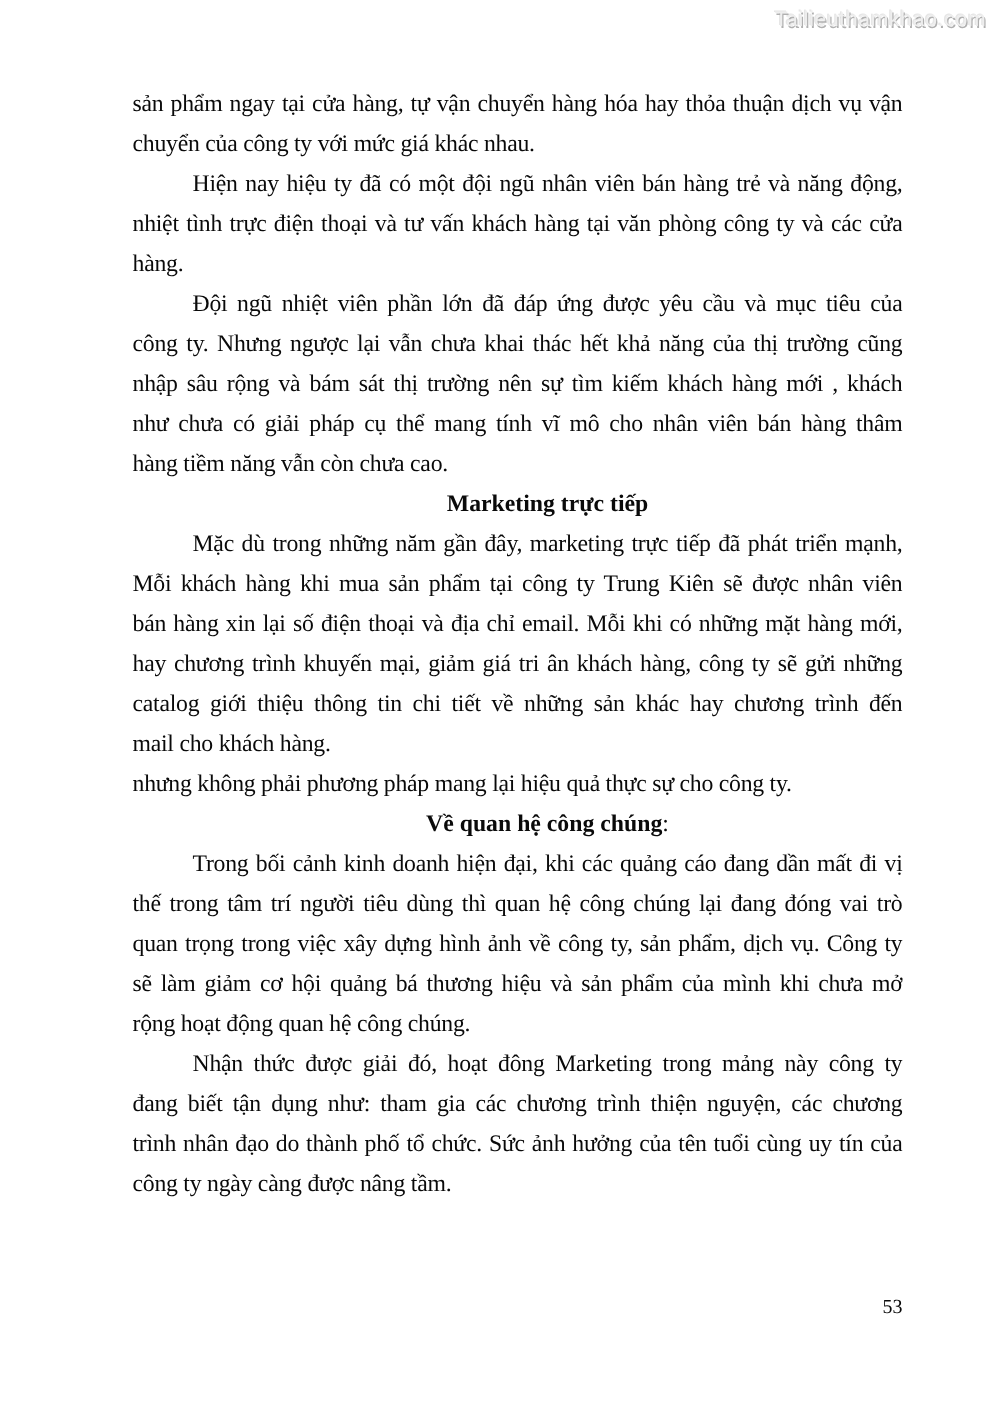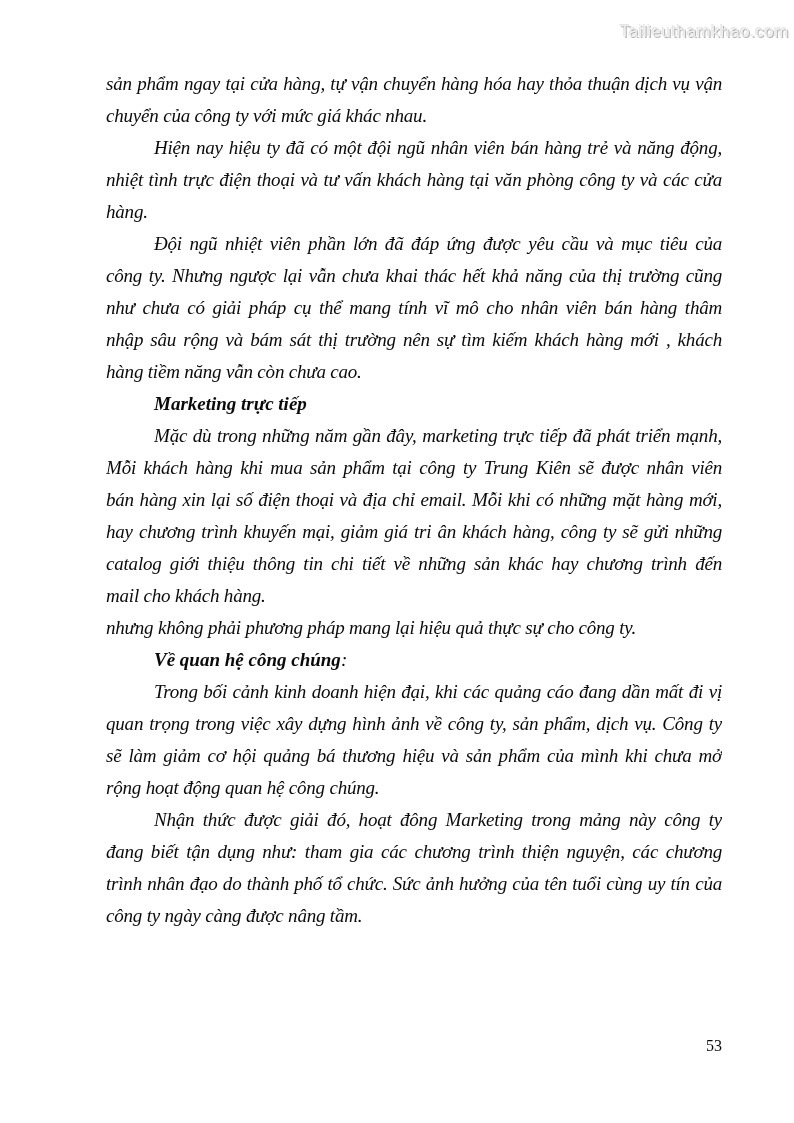--- a/index.html
+++ b/index.html
@@ -7,56 +7,55 @@
     position: relative;
     width: 794px;
     height: 1123px;
     background: #ffffff;
     font-family: "Liberation Serif", serif;
     color: #0a0a0a;
     overflow: hidden;
   }
   .watermark {
     position: absolute;
-    top: 22px;
+    top: 6px;
     right: 5px;
     font-family: "Liberation Sans", sans-serif;
     font-size: 17px;
     letter-spacing: 0.5px;
     color: #eeeeee;
     text-shadow: 1px 1px 0 #b0b0b0, -1px -1px 0 #e6e6e6;
     user-select: none;
   }
   .text-block {
     position: absolute;
     left: 106px;
     top: 68px;
     width: 616px;
-    font-style: italic;
   }
   .paragraph { margin: 0; padding: 0; }
   .line {
     font-size: 19px;
     line-height: 32px;
     height: 32px;
     letter-spacing: -0.2px;
     text-align: justify;
     text-align-last: justify;
     overflow: hidden;
     white-space: normal;
   }
   .line.last { text-align: left; text-align-last: left; }
   .line.first { text-indent: 48px; }
   .heading {
     font-size: 19px;
     line-height: 32px;
     height: 32px;
     font-weight: bold;
     text-indent: 48px;
-    text-align: left;
+    text-align: center;
   }
   .heading .suffix { font-weight: normal; }
   .page-number {
     position: absolute;
     top: 1034px;
     left: 106px;
     width: 616px;
     text-align: right;
     font-size: 16px;
     line-height: 24px;
@@ -74,39 +73,40 @@
         <div class="line last">chuyển của công ty với mức giá khác nhau.</div>
       </div>
       <div class="paragraph">
         <div class="line first">Hiện nay hiệu ty đã có một đội ngũ nhân viên bán hàng trẻ và năng động,</div>
         <div class="line">nhiệt tình trực điện thoại và tư vấn khách hàng tại văn phòng công ty và các cửa</div>
         <div class="line last">hàng.</div>
       </div>
       <div class="paragraph">
         <div class="line first">Đội ngũ nhiệt viên phần lớn đã đáp ứng được yêu cầu và mục tiêu của</div>
         <div class="line">công ty. Nhưng ngược lại vẫn chưa khai thác hết khả năng của thị trường cũng</div>
+        <div class="line">nhập sâu rộng và bám sát thị trường nên sự tìm kiếm khách hàng mới , khách</div>
         <div class="line">như chưa có giải pháp cụ thể mang tính vĩ mô cho nhân viên bán hàng thâm</div>
-        <div class="line">nhập sâu rộng và bám sát thị trường nên sự tìm kiếm khách hàng mới , khách</div>
         <div class="line last">hàng tiềm năng vẫn còn chưa cao.</div>
       </div>
       <div class="heading"><span>Marketing trực tiếp</span><span class="suffix"></span></div>
       <div class="paragraph">
         <div class="line first">Mặc dù trong những năm gần đây, marketing trực tiếp đã phát triển mạnh,</div>
         <div class="line">Mỗi khách hàng khi mua sản phẩm tại công ty Trung Kiên sẽ được nhân viên</div>
         <div class="line">bán hàng xin lại số điện thoại và địa chỉ email. Mỗi khi có những mặt hàng mới,</div>
         <div class="line">hay chương trình khuyến mại, giảm giá tri ân khách hàng, công ty sẽ gửi những</div>
         <div class="line">catalog giới thiệu thông tin chi tiết về những sản khác hay chương trình đến</div>
         <div class="line last">mail cho khách hàng.</div>
       </div>
       <div class="paragraph">
         <div class="line last">nhưng không phải phương pháp mang lại hiệu quả thực sự cho công ty.</div>
       </div>
       <div class="heading"><span>Về quan hệ công chúng</span><span class="suffix">:</span></div>
       <div class="paragraph">
         <div class="line first">Trong bối cảnh kinh doanh hiện đại, khi các quảng cáo đang dần mất đi vị</div>
+        <div class="line">thế trong tâm trí người tiêu dùng thì quan hệ công chúng lại đang đóng vai trò</div>
         <div class="line">quan trọng trong việc xây dựng hình ảnh về công ty, sản phẩm, dịch vụ. Công ty</div>
         <div class="line">sẽ làm giảm cơ hội quảng bá thương hiệu và sản phẩm của mình khi chưa mở</div>
         <div class="line last">rộng hoạt động quan hệ công chúng.</div>
       </div>
       <div class="paragraph">
         <div class="line first">Nhận thức được giải đó, hoạt đông Marketing trong mảng này công ty</div>
         <div class="line">đang biết tận dụng như: tham gia các chương trình thiện nguyện, các chương</div>
         <div class="line">trình nhân đạo do thành phố tổ chức. Sức ảnh hưởng của tên tuổi cùng uy tín của</div>
         <div class="line last">công ty ngày càng được nâng tầm.</div>
       </div>

